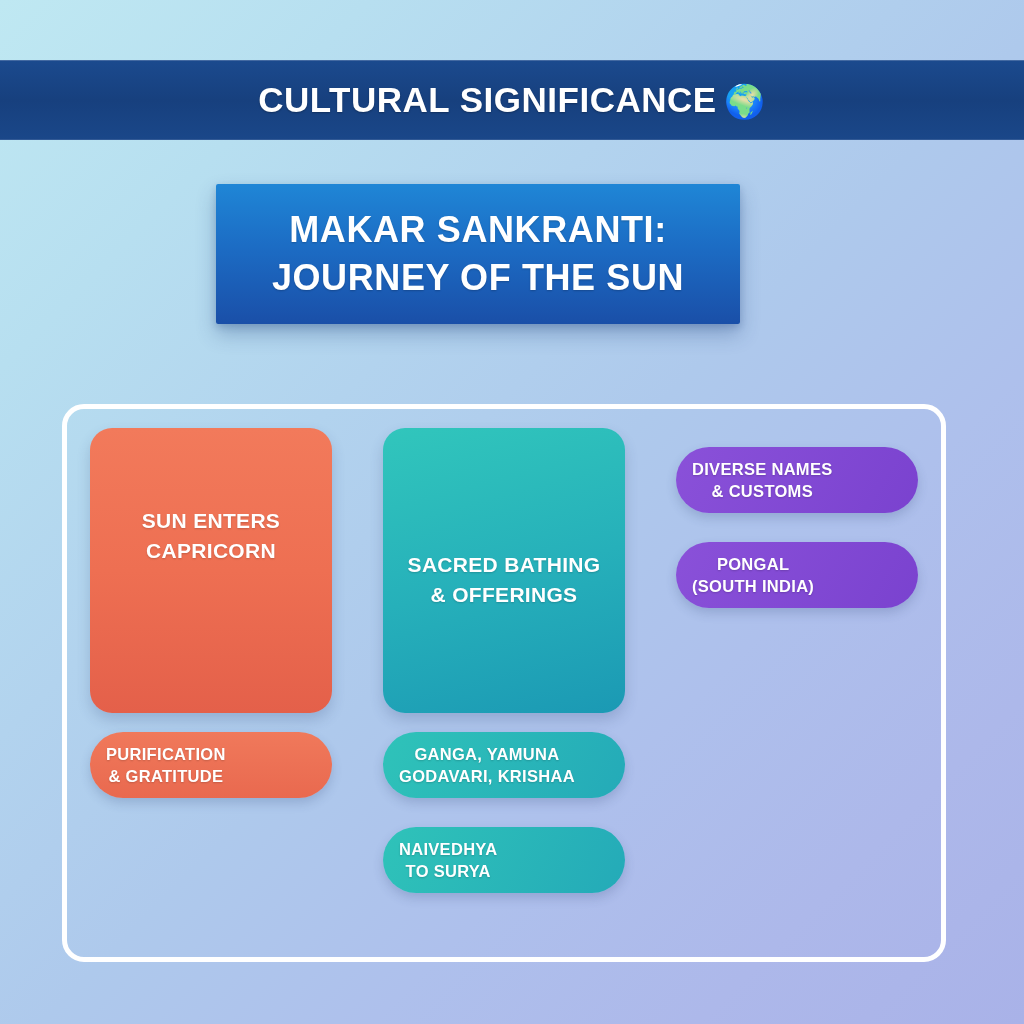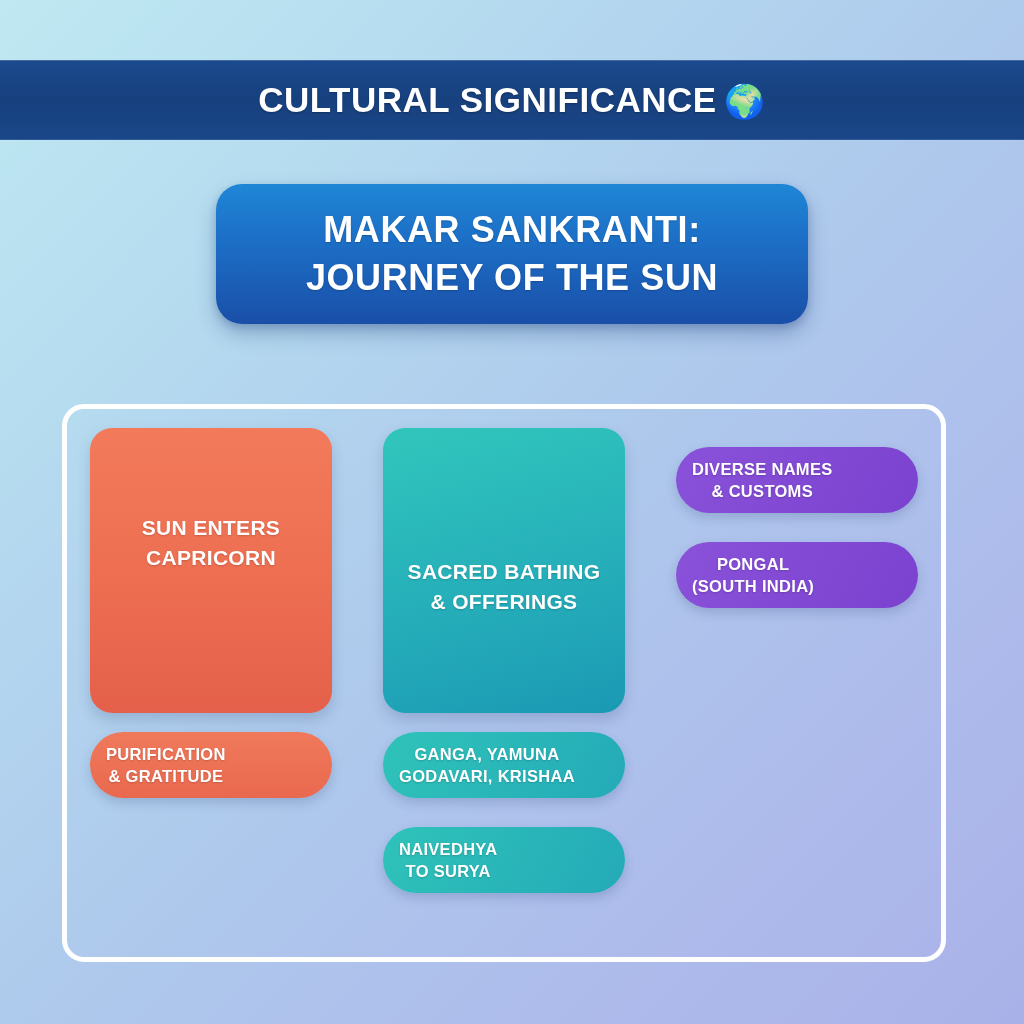--- a/index.html
+++ b/index.html
@@ -64,23 +64,23 @@
     line-height: 1;
     position: relative;
     top: 1px;
   }
 
   
   .title-card {
     position: absolute;
     left: 216px;
     top: 184px;
-    width: 592px;
+    width: 524px;
     height: 140px;
-    border-radius: 26px;
+    border-radius: 2px;
     background: linear-gradient(180deg, #1f86d6 0%, #1c6cc4 45%, #1a4fa8 100%);
     box-shadow: 0 10px 20px rgba(26, 60, 120, 0.30),
                 0 3px 7px rgba(26, 60, 120, 0.20);
     display: flex;
     flex-direction: column;
     align-items: center;
     justify-content: center;
     padding: 0 28px;
     box-sizing: border-box;
   }
@@ -128,21 +128,21 @@
   }
 
   
   .big-card {
     height: 285px;
     border-radius: 22px;
     box-shadow: 0 7px 14px rgba(40, 60, 110, 0.20);
     display: flex;
     align-items: flex-start;
     justify-content: center;
-    padding: 13px 12px;
+    padding: 6px 12px;
     box-sizing: border-box;
   }
   .big-card-text {
     color: #ffffff;
     font-size: 21px;
     font-weight: 700;
     letter-spacing: 0.3px;
     line-height: 1.42;
     text-align: center;
     text-transform: uppercase;

